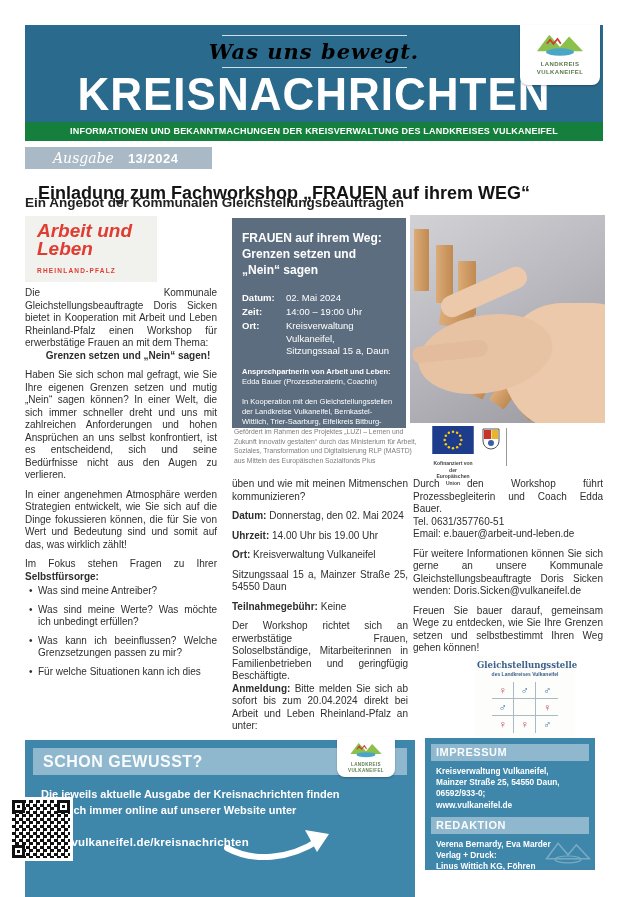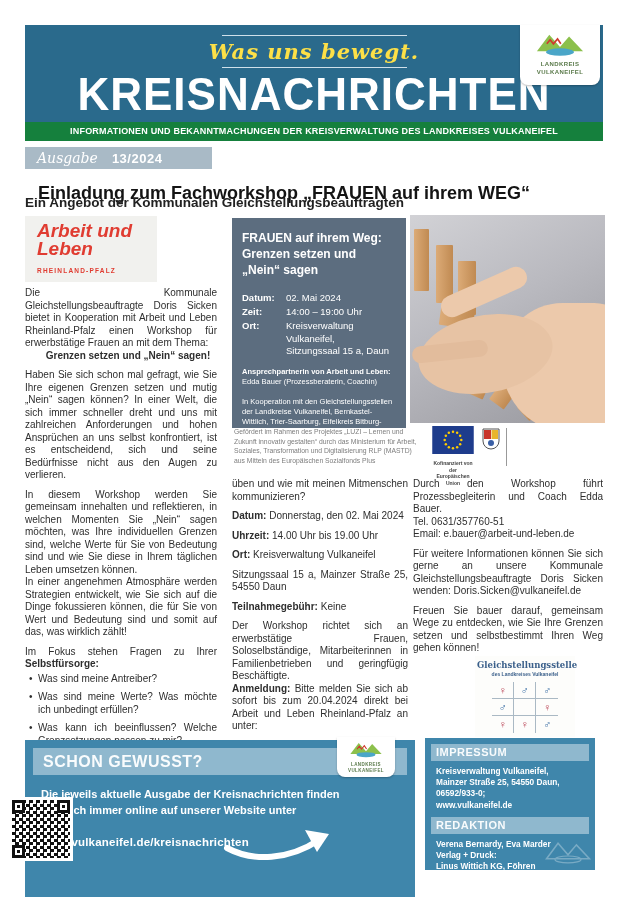--- a/index.html
+++ b/index.html
@@ -2,34 +2,34 @@
 <html lang="de"><head>
 <meta charset="utf-8">
 <style>
   html,body{margin:0;padding:0;background:#fff;}
   .page{position:relative;width:625px;height:897px;background:#fff;overflow:hidden;
         font-family:"Liberation Sans",sans-serif;color:#2e2e2e;}
   .abs{position:absolute;}
 
   
   .masthead{left:25px;top:25px;width:578px;height:116px;background:#2a6a8c;}
-  .tagline-wrap{left:0;right:0;top:7px;text-align:center;color:#fde047;}
+  .tagline-wrap{left:0;right:0;top:7px;text-align:center;color:#000000;}
   .tagline-line{display:block;width:185px;height:1px;background:#cfe0ea;margin:3px auto;}
   .tagline{font-family:"DejaVu Serif",serif;font-style:italic;font-weight:bold;
            font-size:21px;letter-spacing:1px;}
   .mast-title{left:0;right:0;top:47px;text-align:center;color:#fff;font-weight:bold;
               font-size:44px;letter-spacing:1px;line-height:1;transform:scaleY(1.05);}
   .mast-strip{left:0;right:0;bottom:0;height:19px;background:#15803d;color:#fff;
               font-size:9px;font-weight:bold;text-align:center;line-height:19px;letter-spacing:.2px;}
   .logo-card{background:#fff;border-radius:0 0 8px 8px;text-align:center;box-shadow:0 1px 2px rgba(0,0,0,.25);}
   .logo-card-hd{top:0;right:3px;width:80px;height:60px;padding-top:4px;box-sizing:border-box;}
   .logo-card small{display:block;font-size:6px;font-weight:bold;color:#5a7a4a;line-height:1.25;letter-spacing:.4px;}
   .issue-strip{left:25px;top:147px;width:187px;height:22px;background:#a9bac6;color:#fff;
                display:flex;align-items:center;}
-  .issue-script{font-family:"DejaVu Serif",serif;font-style:italic;font-size:14px;margin-left:12px;}
+  .issue-script{font-family:"DejaVu Serif",serif;font-style:italic;font-size:14px;margin-left:28px;}
   .issue-num{font-weight:bold;font-size:13px;margin-left:14px;letter-spacing:.5px;}
 
   
   .art-title{left:25px;top:170px;width:578px;font-size:18px;font-weight:bold;color:#141414;}
   .art-sub{left:25px;top:195px;width:578px;font-size:13.5px;font-weight:bold;color:#222;}
 
   
   .aul{left:25px;top:216px;width:132px;height:66px;background:#f1f1ee;padding:6px 0 0 12px;box-sizing:border-box;}
   .aul-big{color:#e03c31;font-weight:bold;font-style:italic;font-size:19px;line-height:.95;white-space:pre-line;}
   .aul-region{color:#e03c31;font-size:6.5px;font-weight:bold;letter-spacing:1.2px;margin-top:9px;}
@@ -216,21 +216,20 @@
       <rect x="9.5" y="2" width="6.5" height="9" fill="#e8b52c"></rect>
       <circle cx="9" cy="15" r="3" fill="#3a5fa5"></circle>
     </svg>
     <div class="rlp-div"></div>
   </div>
 
   <div class="abs col col-left">
     <p class="tight">Die Kommunale Gleichstellungsbeauftragte Doris Sicken bietet in Kooperation mit Arbeit und Leben Rheinland-Pfalz einen Workshop für erwerbstätige Frauen an mit dem Thema:</p>
     <p class="lead-bold">Grenzen setzen und „Nein“ sagen!</p>
     <p>Haben Sie sich schon mal gefragt, wie Sie Ihre eigenen Grenzen setzen und mutig „Nein“ sagen können? In einer Welt, die sich immer schneller dreht und uns mit zahlreichen Anforderungen und hohen Ansprüchen an uns selbst konfrontiert, ist es entscheidend, sich und seine Bedürfnisse nicht aus den Augen zu verlieren.</p>
-    <p class="tight">In diesem Workshop werden Sie gemeinsam innehalten und reflektieren, in welchen Momenten Sie „Nein“ sagen möchten, was Ihre individuellen Grenzen sind, welche Werte für Sie von Bedeutung sind und wie Sie diese in Ihrem täglichen Leben umsetzen können.</p>
     <p>In einer angenehmen Atmosphäre werden Strategien entwickelt, wie Sie sich auf die Dinge fokussieren können, die für Sie von Wert und Bedeutung sind und somit auf das, was wirklich zählt!</p>
     <p class="tight"><span>Im Fokus stehen Fragen zu Ihrer </span><b>Selbstfürsorge:</b></p>
     <ul class="bullets">
       <li>Was sind meine Antreiber?</li>
       <li>Was sind meine Werte? Was möchte ich unbedingt erfüllen?</li>
       <li>Was kann ich beeinflussen? Welche Grenzsetzungen passen zu mir?</li>
       <li>Für welche Situationen kann ich dies</li>
     </ul>
   </div>
 

